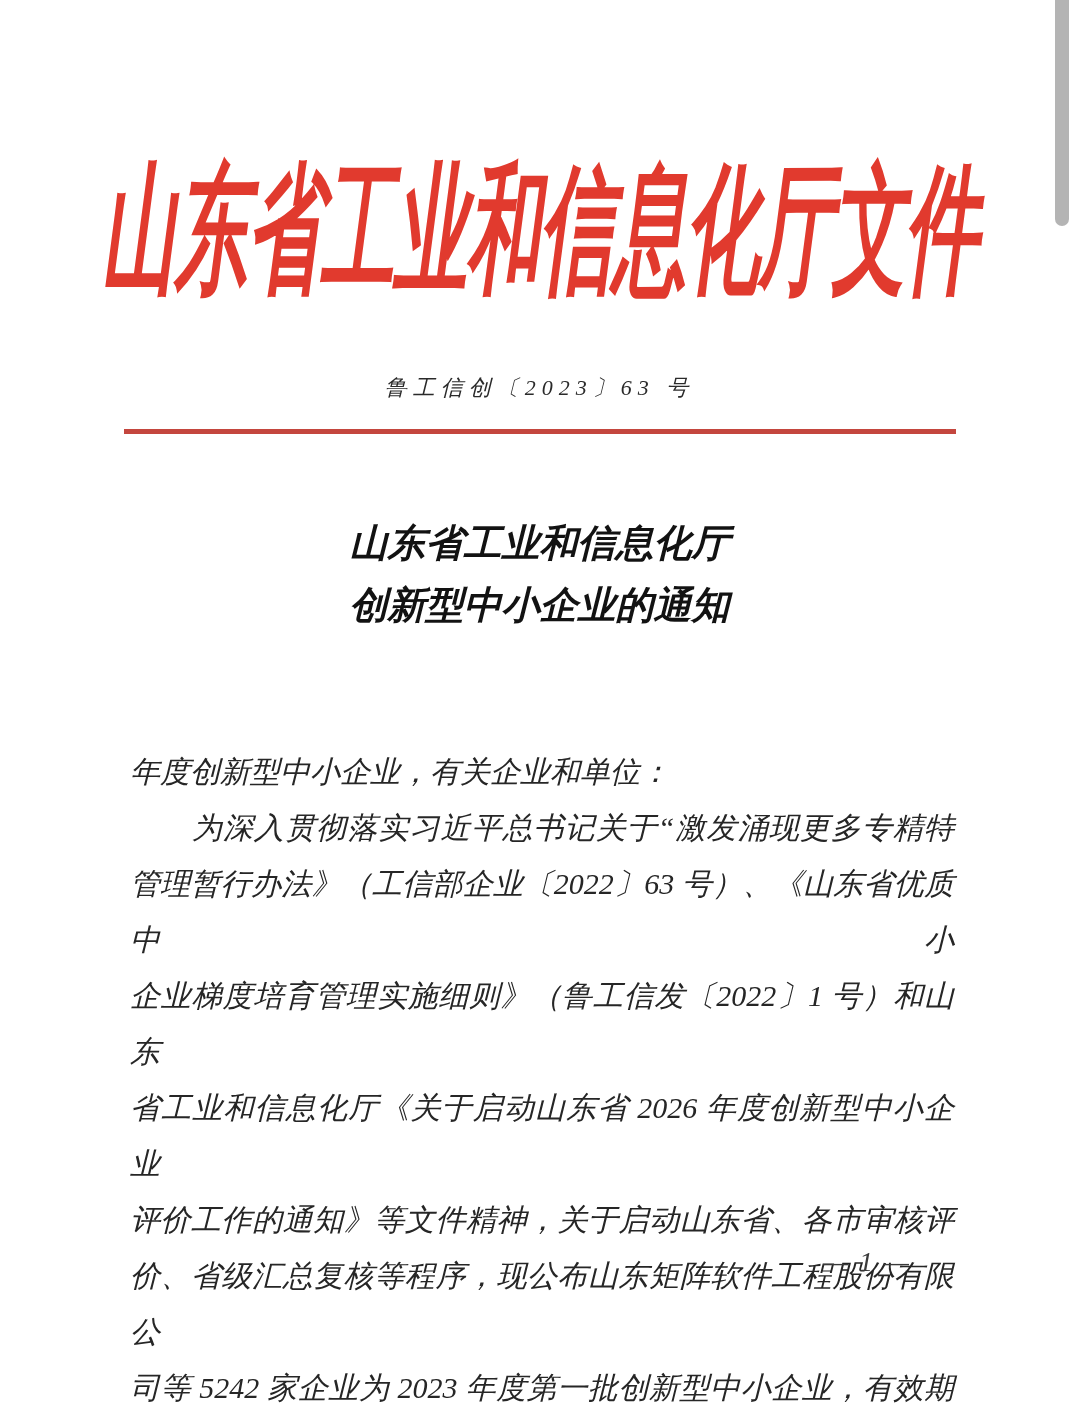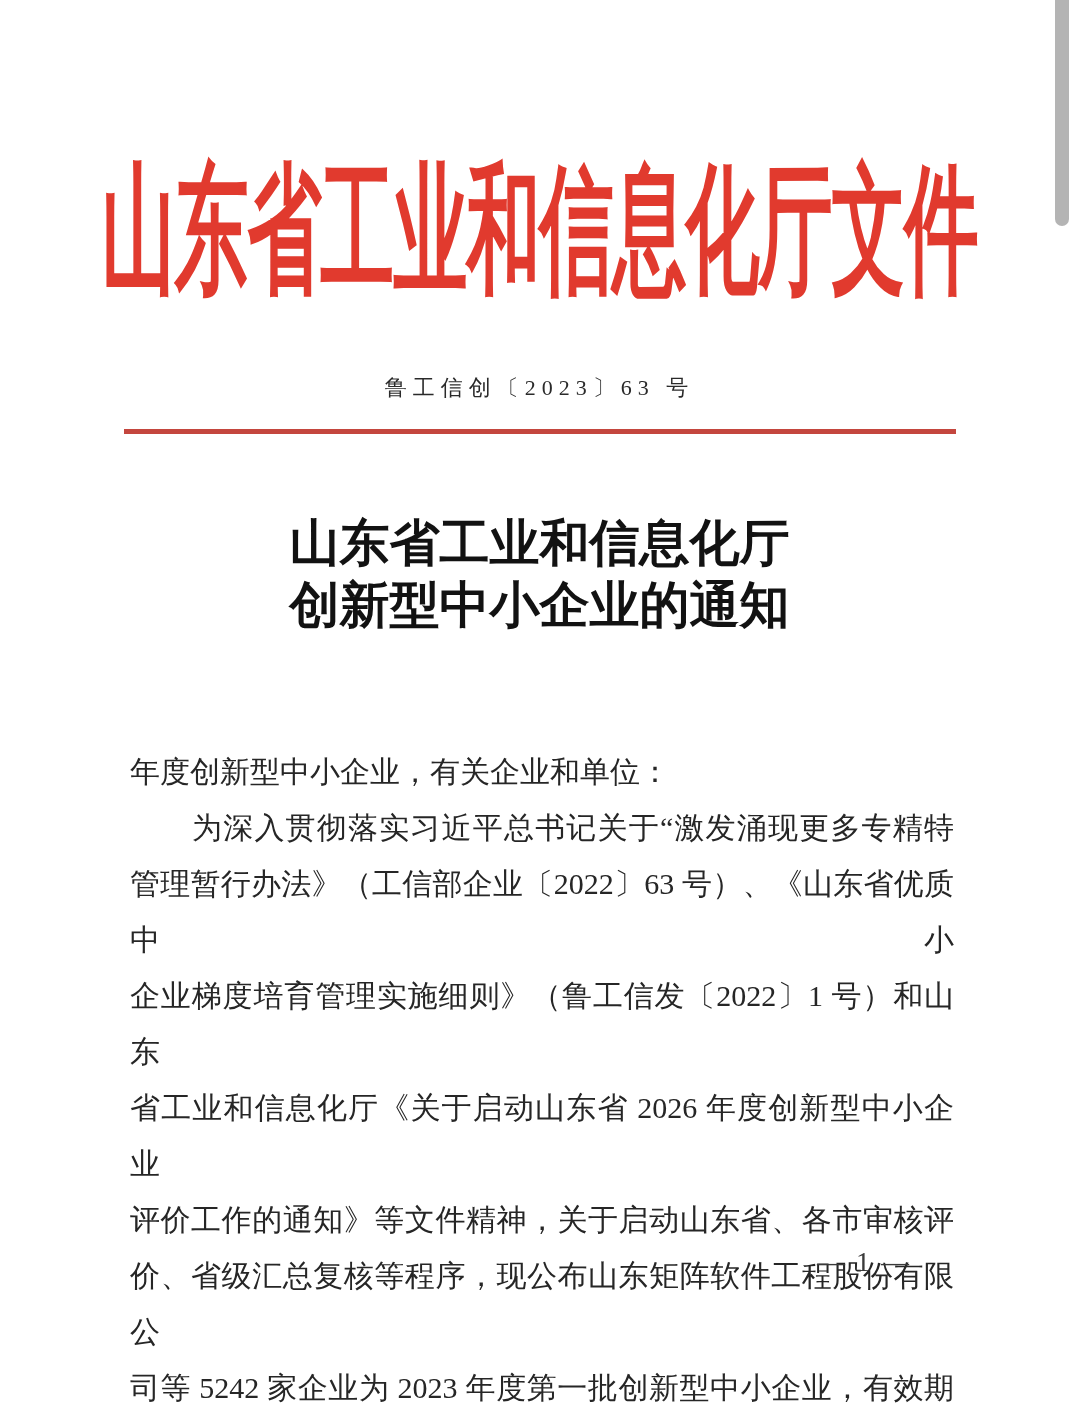--- a/index.html
+++ b/index.html
@@ -8,20 +8,21 @@
     background: #ffffff;
   }
   .page {
     position: relative;
     width: 1079px;
     height: 1417px;
     background: #ffffff;
     overflow: hidden;
     font-family: "Liberation Serif", "DejaVu Serif", serif;
     color: #242424;
+    font-style: italic;
   }
   .banner {
     position: absolute;
     top: 150px;
     left: 0;
     width: 100%;
     height: 160px;
     text-align: center;
     white-space: nowrap;
   }
@@ -53,21 +54,21 @@
     width: 832px;
     height: 5px;
     background: #c4463e;
   }
   .title-block {
     position: absolute;
     top: 512px;
     left: 0;
     width: 100%;
     text-align: center;
-    font-size: 50px;
+    font-size: 38px;
     font-weight: 700;
     line-height: 62px;
     color: #121212;
   }
   .body-block {
     position: absolute;
     top: 744px;
     left: 130px;
     width: 824px;
     font-size: 30px;

